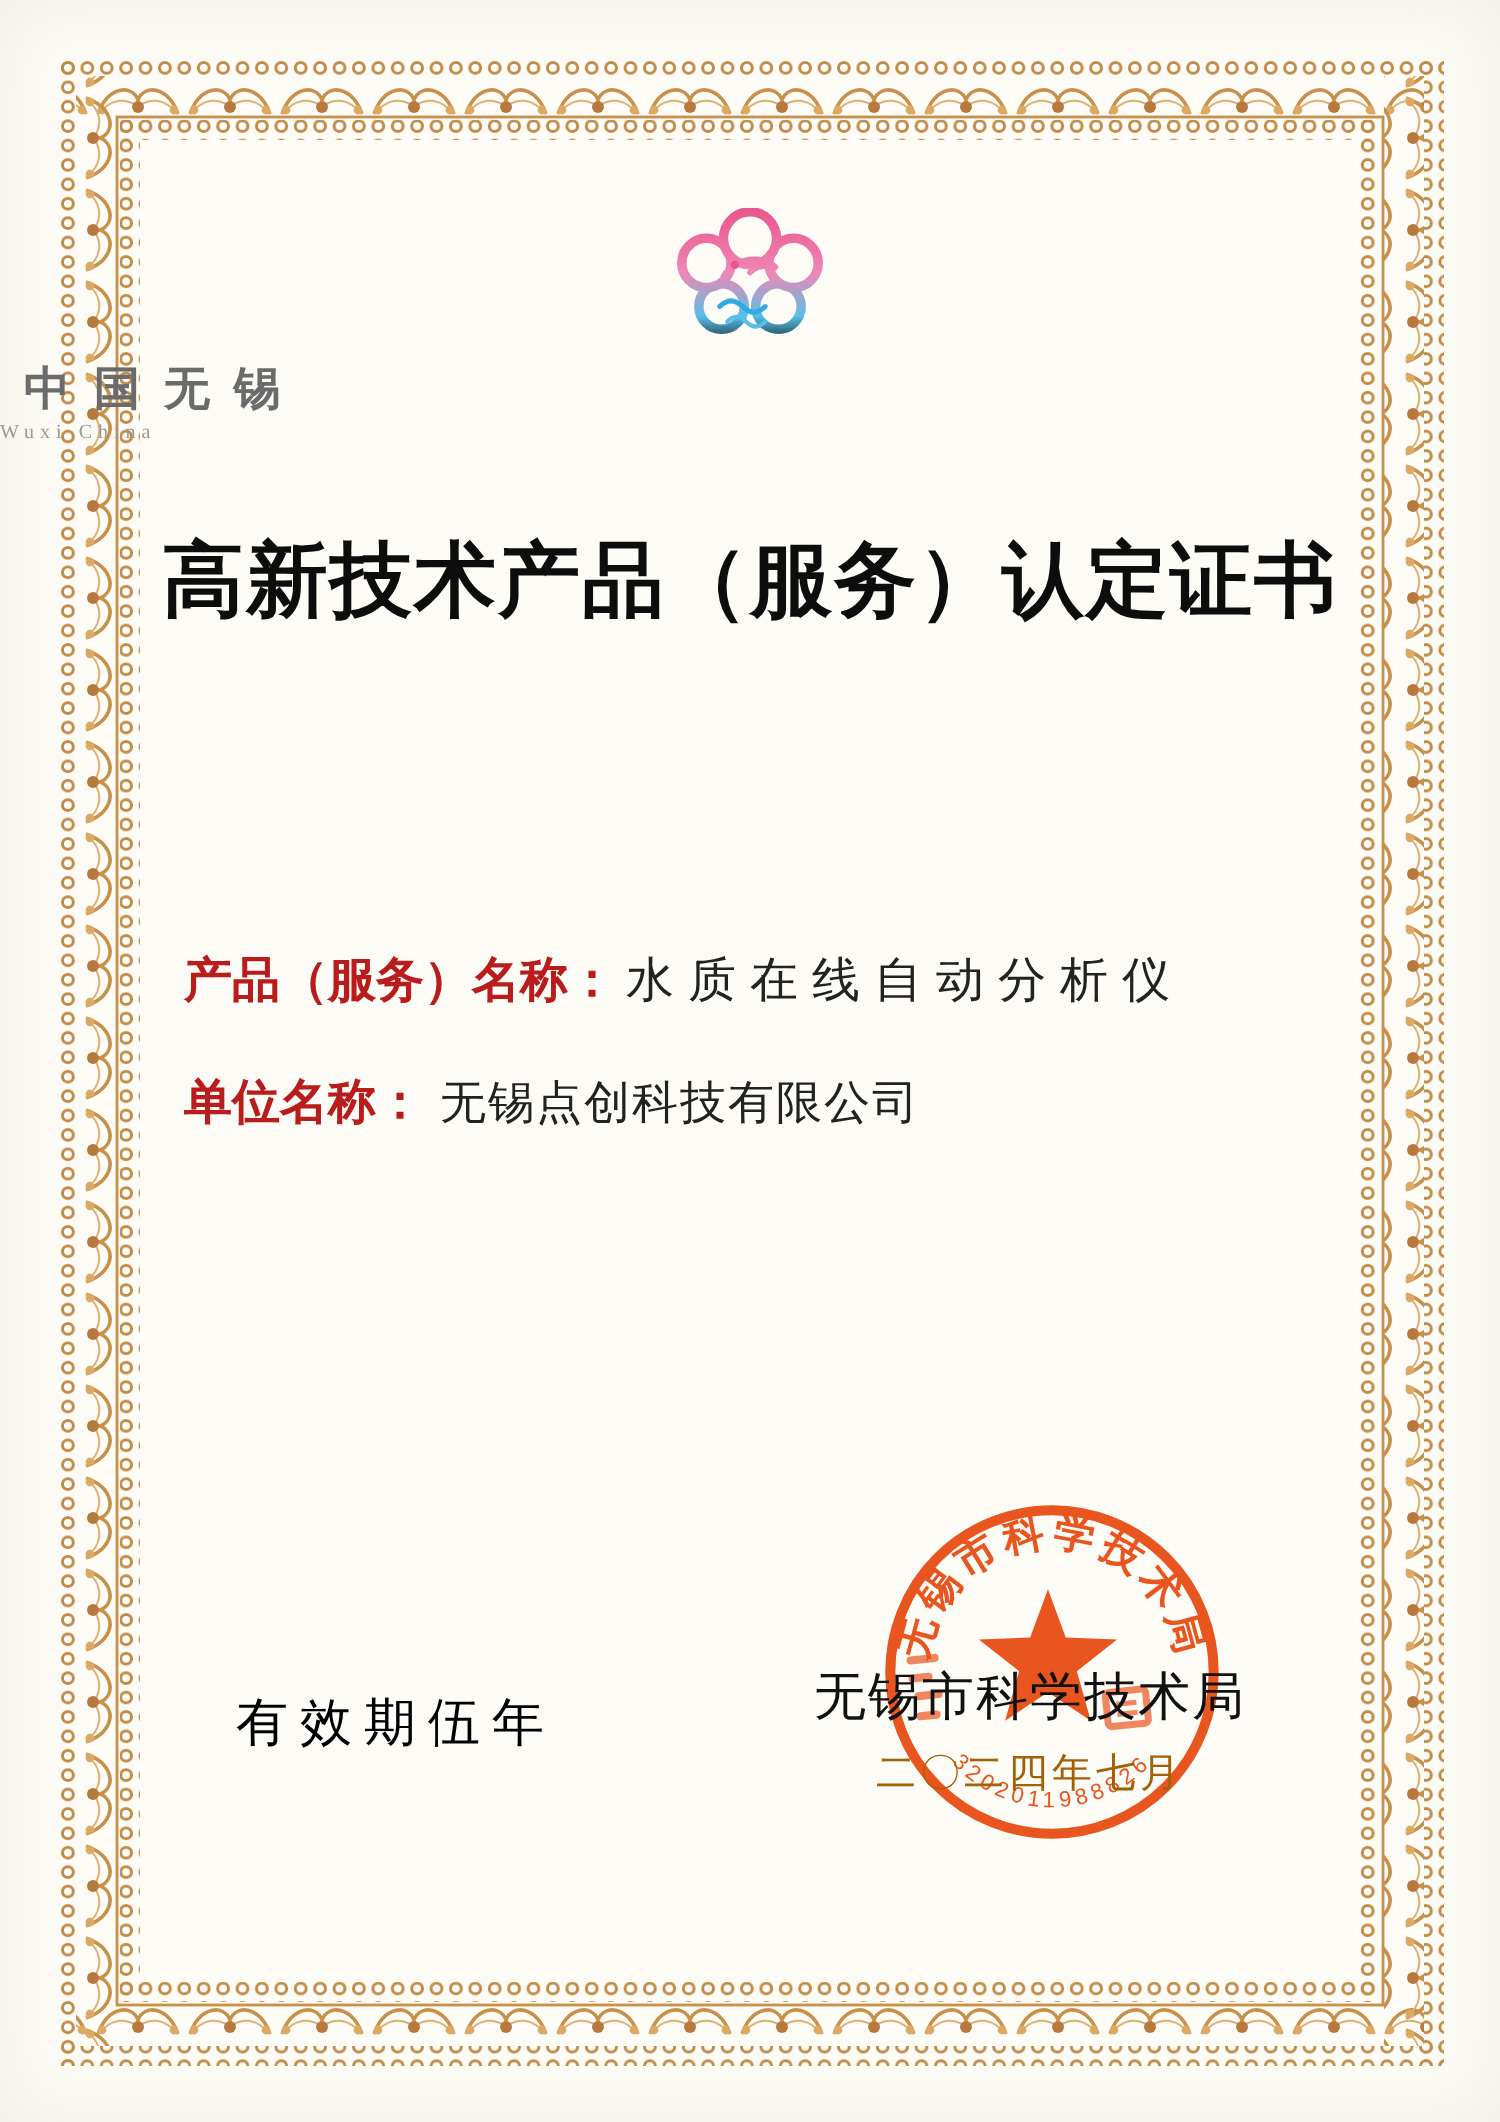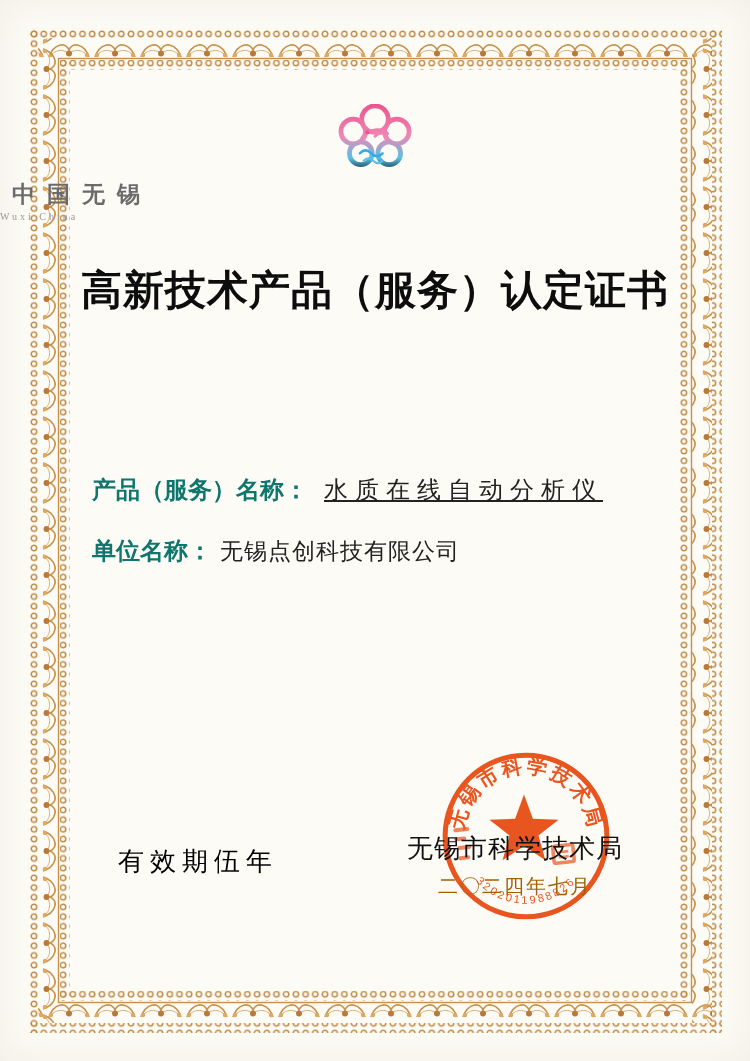--- a/index.html
+++ b/index.html
@@ -19,23 +19,23 @@
   .logo-en{margin-top:1px;font-size:10px;letter-spacing:3px;color:#999;
     font-family:"Liberation Serif", serif;}
 
   .cert-title{position:absolute;top:230px;left:0;width:100%;text-align:center;
     font-size:41px;font-weight:900;color:#0d0d0d;letter-spacing:1px;
     font-family:"Liberation Serif", serif;margin-top:33px;}
 
   .fields{position:absolute;left:92px;top:474px;}
   .field-row{display:flex;align-items:baseline;margin-bottom:29px;white-space:nowrap;}
   .field-label{font-family:"Liberation Sans", sans-serif;font-weight:bold;
-    font-size:24px;color:#0f766e;}
+    font-size:24px;color:#b91c1c;}
   .field-value{font-family:"Liberation Serif", serif;font-size:24px;color:#222;}
-  .value-spaced{letter-spacing:7px;margin-left:16px;text-decoration:underline;}
+  .value-spaced{letter-spacing:7px;margin-left:5px;}
   .value-normal{letter-spacing:1px;margin-left:8px;font-size:23px;}
   .value-code{letter-spacing:1px;margin-left:8px;font-size:27px;color:#2a2a2a;}
 
   .footer-validity{position:absolute;left:118px;top:844px;font-size:26px;
     letter-spacing:6px;color:#000000;}
   .footer-right{position:absolute;left:394px;top:831px;width:242px;text-align:center;}
   .footer-issuer{font-size:26px;letter-spacing:1px;color:#111;}
   .footer-date{font-size:20px;letter-spacing:2px;color:#a16207;margin-top:7px;}
 
   .seal{position:absolute;left:430px;top:740px;z-index:1;opacity:.93;}

